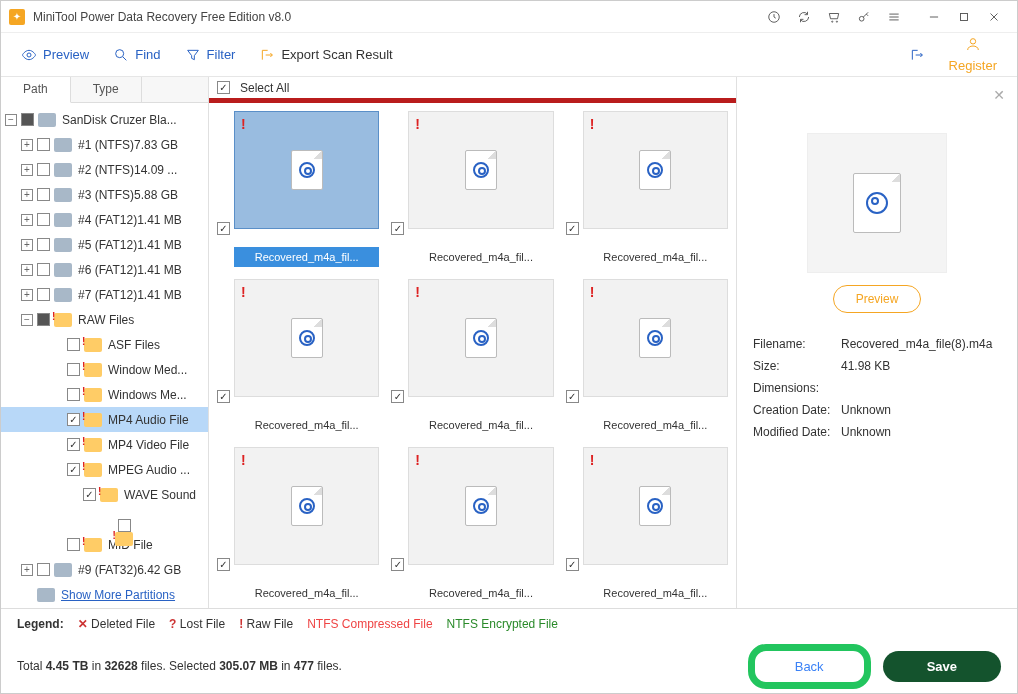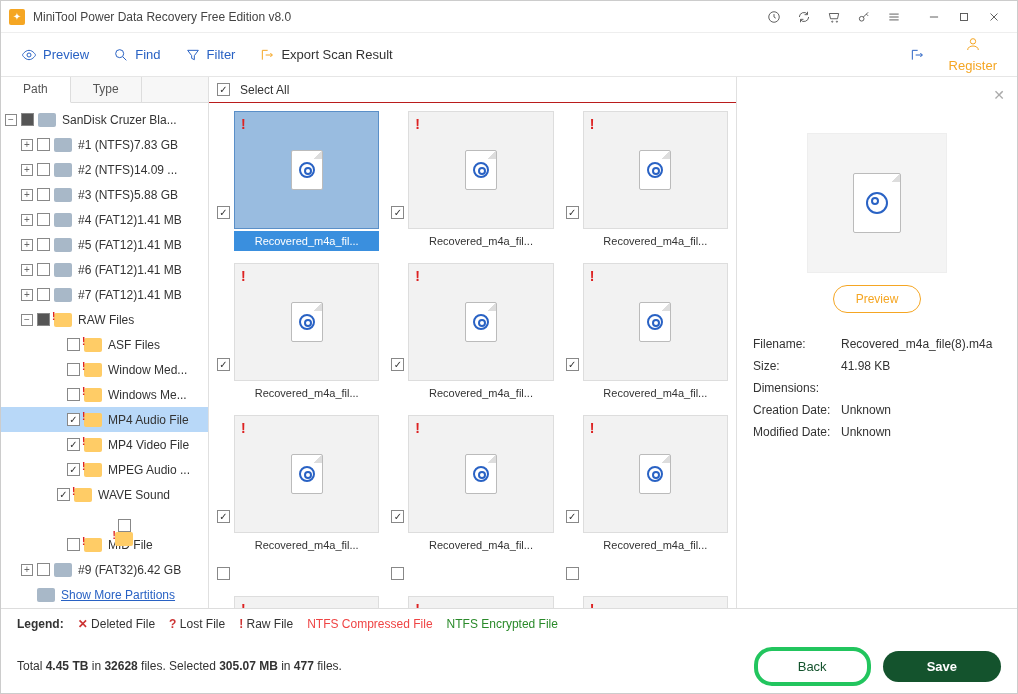--- a/index.html
+++ b/index.html
@@ -40,35 +40,35 @@
 .tree-chk.checked::after { content: "✓"; color: #333; }
 .tree-chk.fill { background: #555; }
 .tree-ico { width: 18px; height: 14px; margin-right: 6px; flex-shrink: 0; background: #a8b8c8; border-radius: 2px; }
 .tree-ico.folder-red { background: #ffcc66; position: relative; }
 .tree-ico.folder-red::before { content: "!"; position: absolute; top: -2px; left: -2px; color: #d22; font-weight: bold; font-size: 10px; }
 .tree-lbl { font-size: 12px; color: #333; overflow: hidden; text-overflow: ellipsis; }
 .show-more { color: #2962c4; text-decoration: underline; cursor: pointer; padding-left: 46px; line-height: 24px; font-size: 12px; }
 
 
 .center { flex: 1; display: flex; flex-direction: column; border-right: 1px solid #e0e0e0; min-width: 0; }
-.select-all { height: 26px; display: flex; align-items: center; padding: 0 8px; border-bottom: 1px solid #b91c1c; gap: 6px; }
+.select-all { height: 26px; display: flex; align-items: center; padding: 0 8px; border-bottom: 5px solid #b91c1c; gap: 6px; }
 .grid-wrap { flex: 1; overflow-y: scroll; padding: 8px; }
 .grid { display: grid; grid-template-columns: repeat(3, 1fr); gap: 12px; }
 .cell { display: flex; align-items: flex-end; gap: 4px; }
 .cell-chk { width: 13px; height: 13px; border: 1px solid #888; margin-bottom: 32px; flex-shrink: 0; display: flex; align-items: center; justify-content: center; background: #fff; }
 .cell-chk.checked::after { content: "✓"; font-size: 10px; }
 .thumb-wrap { flex: 1; }
 .thumb { height: 118px; background: #f2f2f2; border: 1px solid #ddd; position: relative; display: flex; align-items: center; justify-content: center; }
 .thumb .rawflag { position: absolute; top: 4px; left: 6px; color: #d22; font-weight: bold; font-size: 14px; }
 .thumb.sel { background: #99bce0; border-color: #5a8fc8; }
 .file-ico { width: 32px; height: 40px; background: #fff; border: 1px solid #bbb; border-radius: 2px; position: relative; display: flex; align-items: center; justify-content: center; }
 .file-ico::before { content: ""; position: absolute; top: 0; right: 0; width: 8px; height: 8px; background: linear-gradient(135deg, #fff 50%, #ddd 50%); }
 .file-ico .gly { width: 16px; height: 16px; border: 2px solid #2962c4; border-radius: 50%; position: relative; }
 .file-ico .gly::after { content: ""; position: absolute; top: 3px; left: 3px; width: 4px; height: 4px; border: 2px solid #2962c4; border-radius: 50%; }
-.thumb-name { height: 20px; line-height: 20px; text-align: center; background: #fff; font-size: 11px; overflow: hidden; white-space: nowrap; text-overflow: ellipsis; margin-top: 2px; }
+.thumb-name { height: 20px; line-height: 20px; text-align: center; background: #fff; font-size: 11px; overflow: hidden; white-space: nowrap; text-overflow: ellipsis; margin-top: 18px; }
 .thumb-name.sel { background: #3a8fde; color: #fff; }
 
 
 .right { width: 280px; padding: 16px; position: relative; }
 .right .closex { position: absolute; top: 10px; right: 12px; color: #aaa; cursor: pointer; font-size: 14px; }
 .preview-box { width: 140px; height: 140px; margin: 40px auto 12px; background: #f4f4f4; border: 1px solid #eee; display: flex; align-items: center; justify-content: center; }
 .preview-btn { display: block; margin: 0 auto 24px; padding: 6px 22px; border: 1px solid #f5a623; border-radius: 14px; color: #f5a623; background: #fff; cursor: pointer; font-size: 12px; }
 .meta-row { display: flex; margin-bottom: 8px; font-size: 12px; }
 .meta-row .k { width: 88px; color: #333; }
 .meta-row .v { flex: 1; color: #333; word-break: break-all; }
@@ -79,21 +79,21 @@
 .legend .del { color: #c33; font-weight: bold; }
 .legend .lost { color: #c33; font-weight: bold; }
 .legend .raw { color: #c33; font-weight: bold; }
 .legend .ntfsc { color: #ef4444; }
 .legend .ntfse { color: #2a8a2a; }
 
 
 .footer { height: 54px; display: flex; align-items: center; padding: 0 16px; gap: 12px; }
 .footer .stats { flex: 1; font-size: 12px; }
 .footer .stats b { font-weight: bold; }
-.btn-back { padding: 8px 40px; border: 4px solid #22c55e; border-radius: 18px; background: #fff; cursor: pointer; font-size: 13px; color: #14532d; }
+.btn-back { padding: 8px 40px; border: 7px solid #22c55e; border-radius: 18px; background: #fff; cursor: pointer; font-size: 13px; color: #3b82f6; }
 .btn-save { padding: 8px 44px; border: none; border-radius: 18px; background: #14532d; color: #fff; cursor: pointer; font-size: 13px; font-weight: bold; }
 
 ::-webkit-scrollbar { width: 14px; }
 ::-webkit-scrollbar-track { background: #f0f0f0; }
 ::-webkit-scrollbar-thumb { background: #c8c8c8; }
 </style>
 </head>
 <body>
 
 <div class="window">
@@ -285,21 +285,21 @@
               <span class="tree-chk checked"></span>
               <span class="tree-ico folder-red"></span>
               <span class="tree-lbl">MP4 Video File</span>
             </div>
             <div class="tree-row" style="padding-left: 50px;">
               <span class="tree-exp none"></span>
               <span class="tree-chk checked"></span>
               <span class="tree-ico folder-red"></span>
               <span class="tree-lbl">MPEG Audio ...</span>
             </div>
-            <div class="tree-row" style="padding-left: 40px;">
+            <div class="tree-row" style="padding-left: 66px;">
               <span class="tree-exp none"></span>
               <span class="tree-chk checked"></span>
               <span class="tree-ico folder-red"></span>
               <span class="tree-lbl">WAVE Sound</span>
             </div>
             <div class="tree-row" style="padding-left: 50px; flex-direction: column;">
               <span class="tree-exp none"></span>
               <span class="tree-chk"></span>
               <span class="tree-ico folder-red"></span>
               <span class="tree-lbl">AVI Clip</span>

